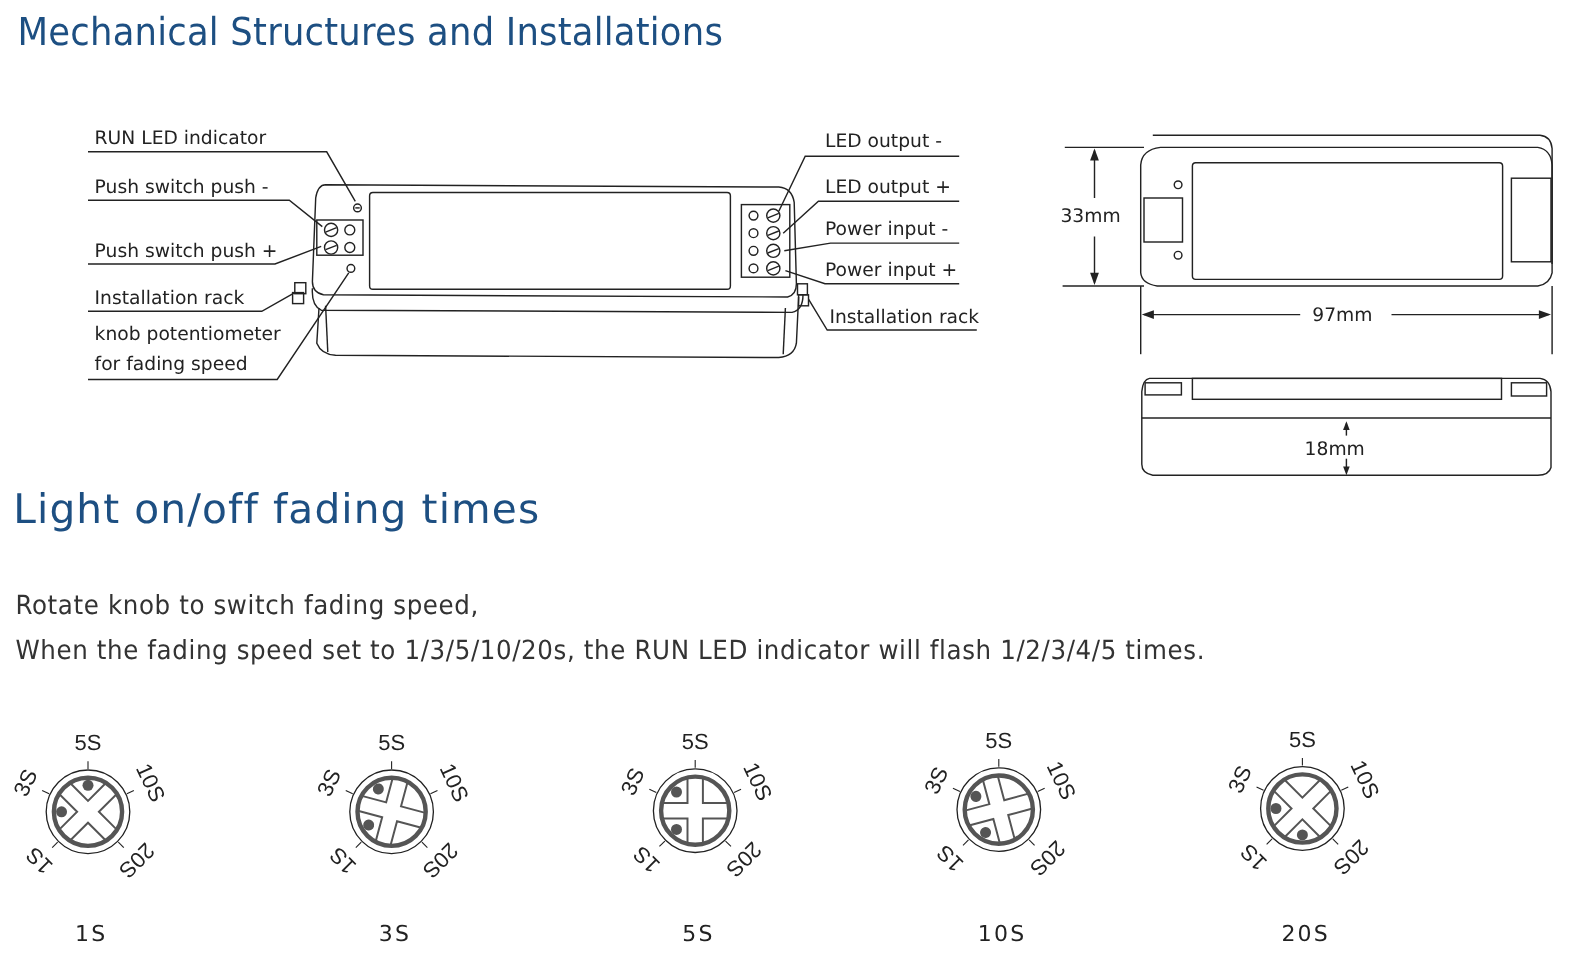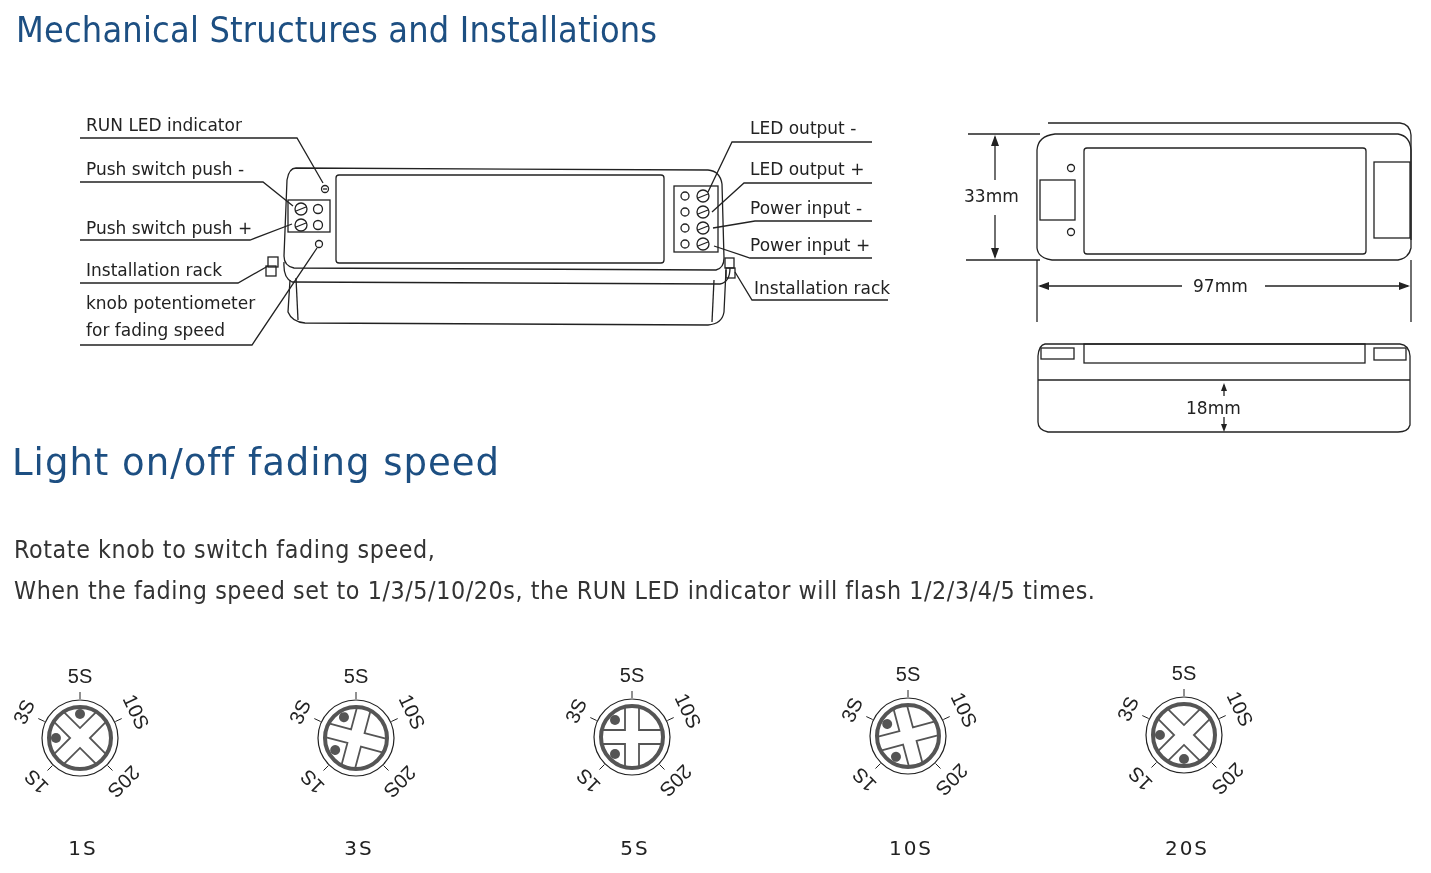--- a/index.html
+++ b/index.html
@@ -244,15 +244,15 @@
         <text x="1184" y="673" text-anchor="middle" dominant-baseline="central" class="knob-lbl" transform="rotate(0 1184 673)">5S</text>
         <line x1="1219.3460036944293" y1="718.5178877921127" x2="1225.690158203686" y2="715.5595599599278" stroke="#222" stroke-width="1"></line>
         <text x="1240.1910827962722" y="708.7976677720767" text-anchor="middle" dominant-baseline="central" class="knob-lbl" transform="rotate(65 1240.1910827962722 708.7976677720767)">10S</text>
         <line x1="1211.5771644662755" y1="762.5771644662753" x2="1216.5269119345812" y2="767.5269119345812" stroke="#222" stroke-width="1"></line>
         <text x="1227.8406204335658" y="778.840620433566" text-anchor="middle" dominant-baseline="central" class="knob-lbl" transform="rotate(135 1227.8406204335658 778.840620433566)">20S</text>
         <text x="1187" y="855" text-anchor="middle" class="cap">20S</text>
       </g>
     </g>
 </svg>
 
-<h2 class="title" id="t2">Light on/off fading speed</h2>
+<h2 class="title" id="t2">Light on/off fading times</h2>
 <div class="para" id="p1">Rotate knob to switch fading speed,</div>
 <div class="para" id="p2">When the fading speed set to 1/3/5/10/20s, the RUN LED indicator will flash 1/2/3/4/5 times.</div>
 
 </body></html>

